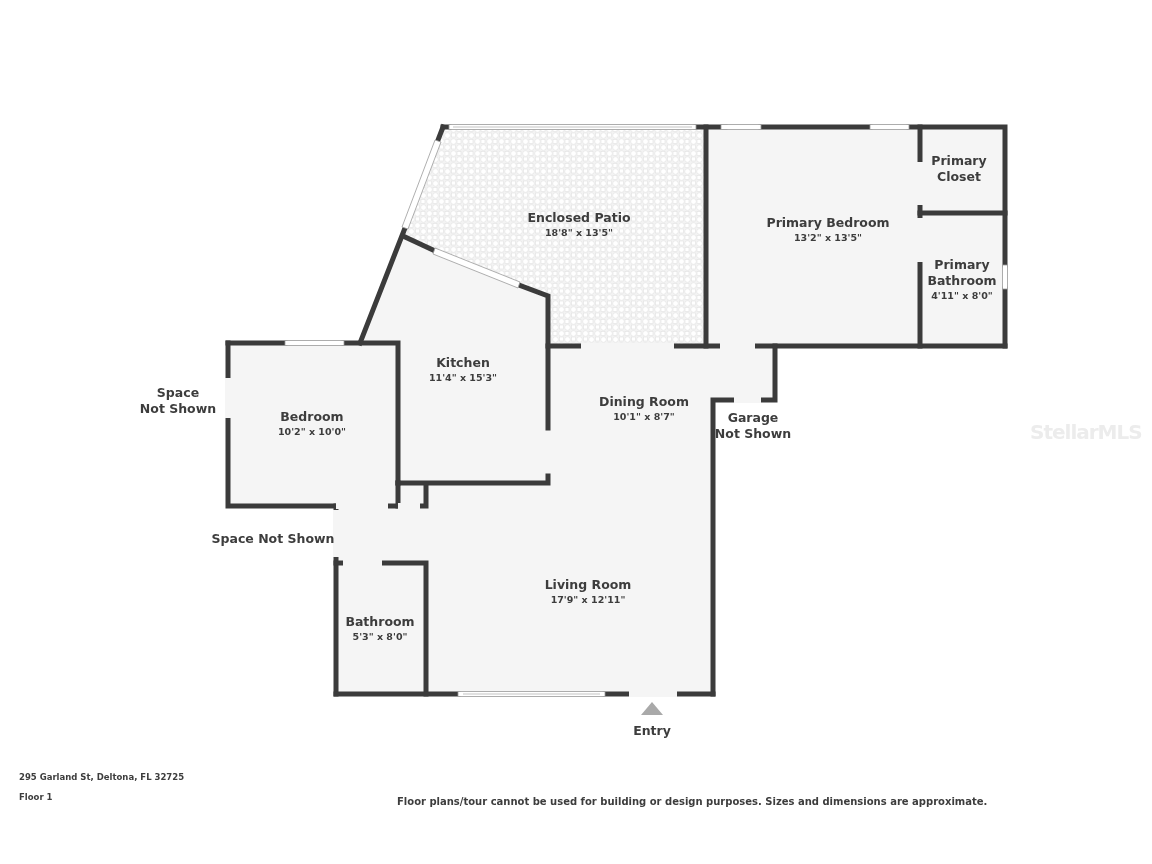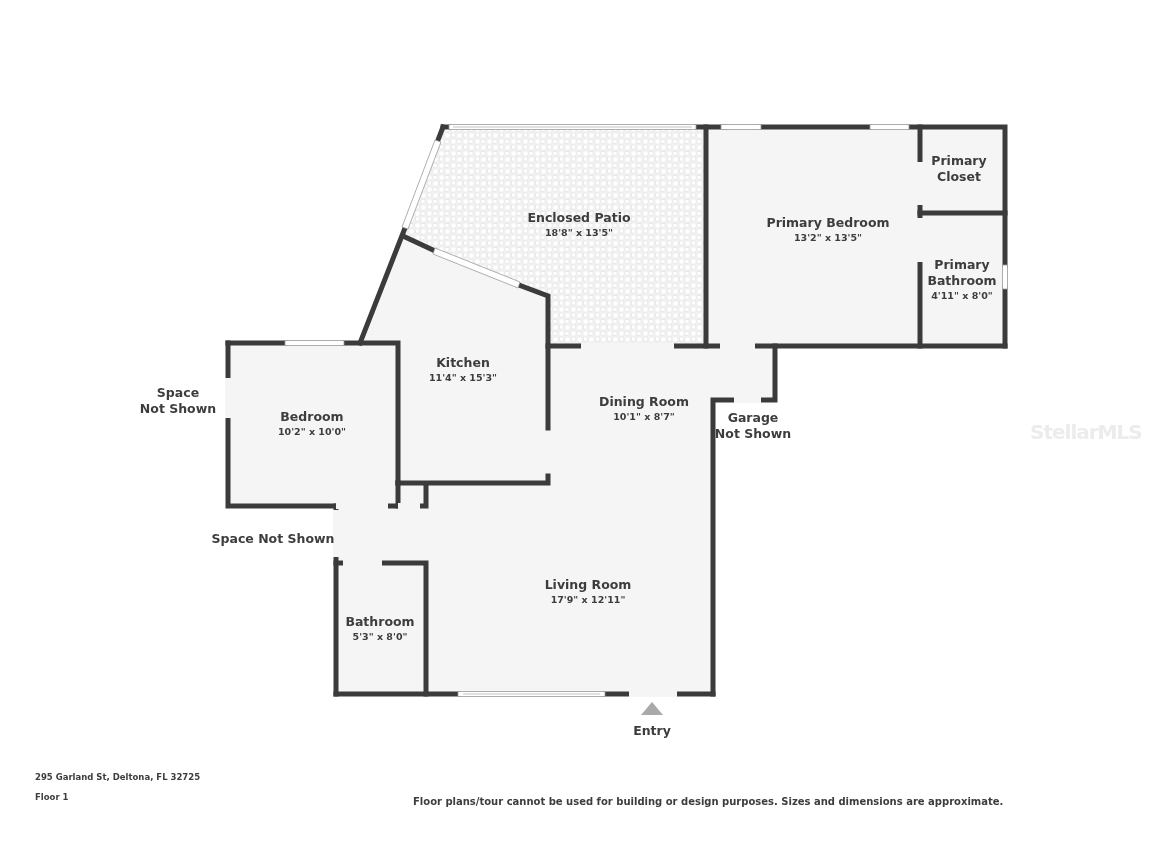--- a/index.html
+++ b/index.html
@@ -1,21 +1,21 @@
 <!DOCTYPE html>
 <html><head>
 <meta charset="utf-8">
 <style>
   html, body { margin: 0; padding: 0; background: #ffffff; }
   body { width: 1152px; height: 864px; position: relative; overflow: hidden; font-family: "DejaVu Sans", sans-serif; }
   #plan { position: absolute; left: 0; top: 0; width: 1152px; height: 864px; }
   .room-name { font-family: "DejaVu Sans", sans-serif; font-weight: bold; font-size: 12.5px; fill: #3d3d3d; text-anchor: middle; }
   .room-dim { font-family: "DejaVu Sans", sans-serif; font-weight: bold; font-size: 9.5px; fill: #3d3d3d; text-anchor: middle; }
   .ext-label { font-family: "DejaVu Sans", sans-serif; font-weight: bold; font-size: 12.5px; fill: #3d3d3d; text-anchor: middle; }
-  .footer { position: absolute; font-family: "DejaVu Sans", sans-serif; font-weight: bold; color: #3d3d3d; margin-left: 16px; }
+  .footer { position: absolute; font-family: "DejaVu Sans", sans-serif; font-weight: bold; color: #3d3d3d; }
   .footer-address { left: 19px; top: 772px; font-size: 8.5px; }
   .footer-floor { left: 19px; top: 792px; font-size: 8.5px; text-align: center; }
   .footer-disclaimer { left: 397px; top: 796px; font-size: 10px; }
   .watermark { position: absolute; left: 1030px; top: 420px; font-family: "DejaVu Sans", sans-serif; font-size: 20px; font-weight: bold; color: #ececec; letter-spacing: -1px; }
   .wall { stroke: #3b3b3b; stroke-width: 5; fill: none; stroke-linecap: square; }
   .opening { stroke: #f5f5f5; stroke-width: 6; fill: none; }
   .window { fill: #ffffff; stroke: #9a9a9a; stroke-width: 0.8; }
 </style>
 </head>
 <body>

